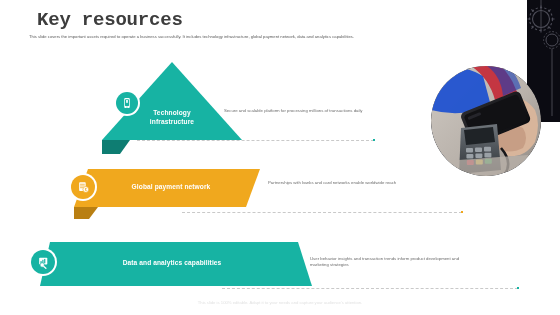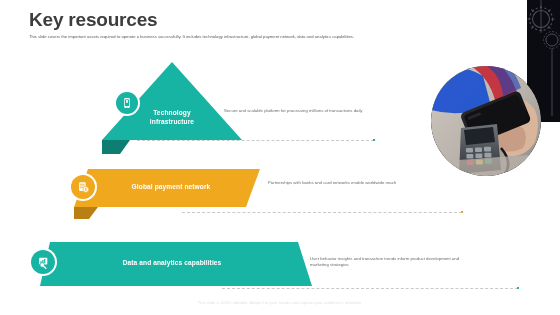--- a/index.html
+++ b/index.html
@@ -22,27 +22,28 @@
     left: 527px;
     top: 0;
     width: 33px;
     height: 122px;
     background: #0b0b12;
   }
 
   
   .title {
     position: absolute;
-    left: 29px;
+    left: 37px;
     top: 9px;
     font-size: 19px;
     font-weight: bold;
     letter-spacing: -0.2px;
     color: #3d3d3d;
     white-space: nowrap;
+    font-family: Liberation Mono, monospace;
   }
   .subtitle {
     position: absolute;
     left: 29px;
     top: 34px;
     width: 420px;
     font-size: 4.2px;
     line-height: 6px;
     color: #5a5a5a;
     white-space: nowrap;

